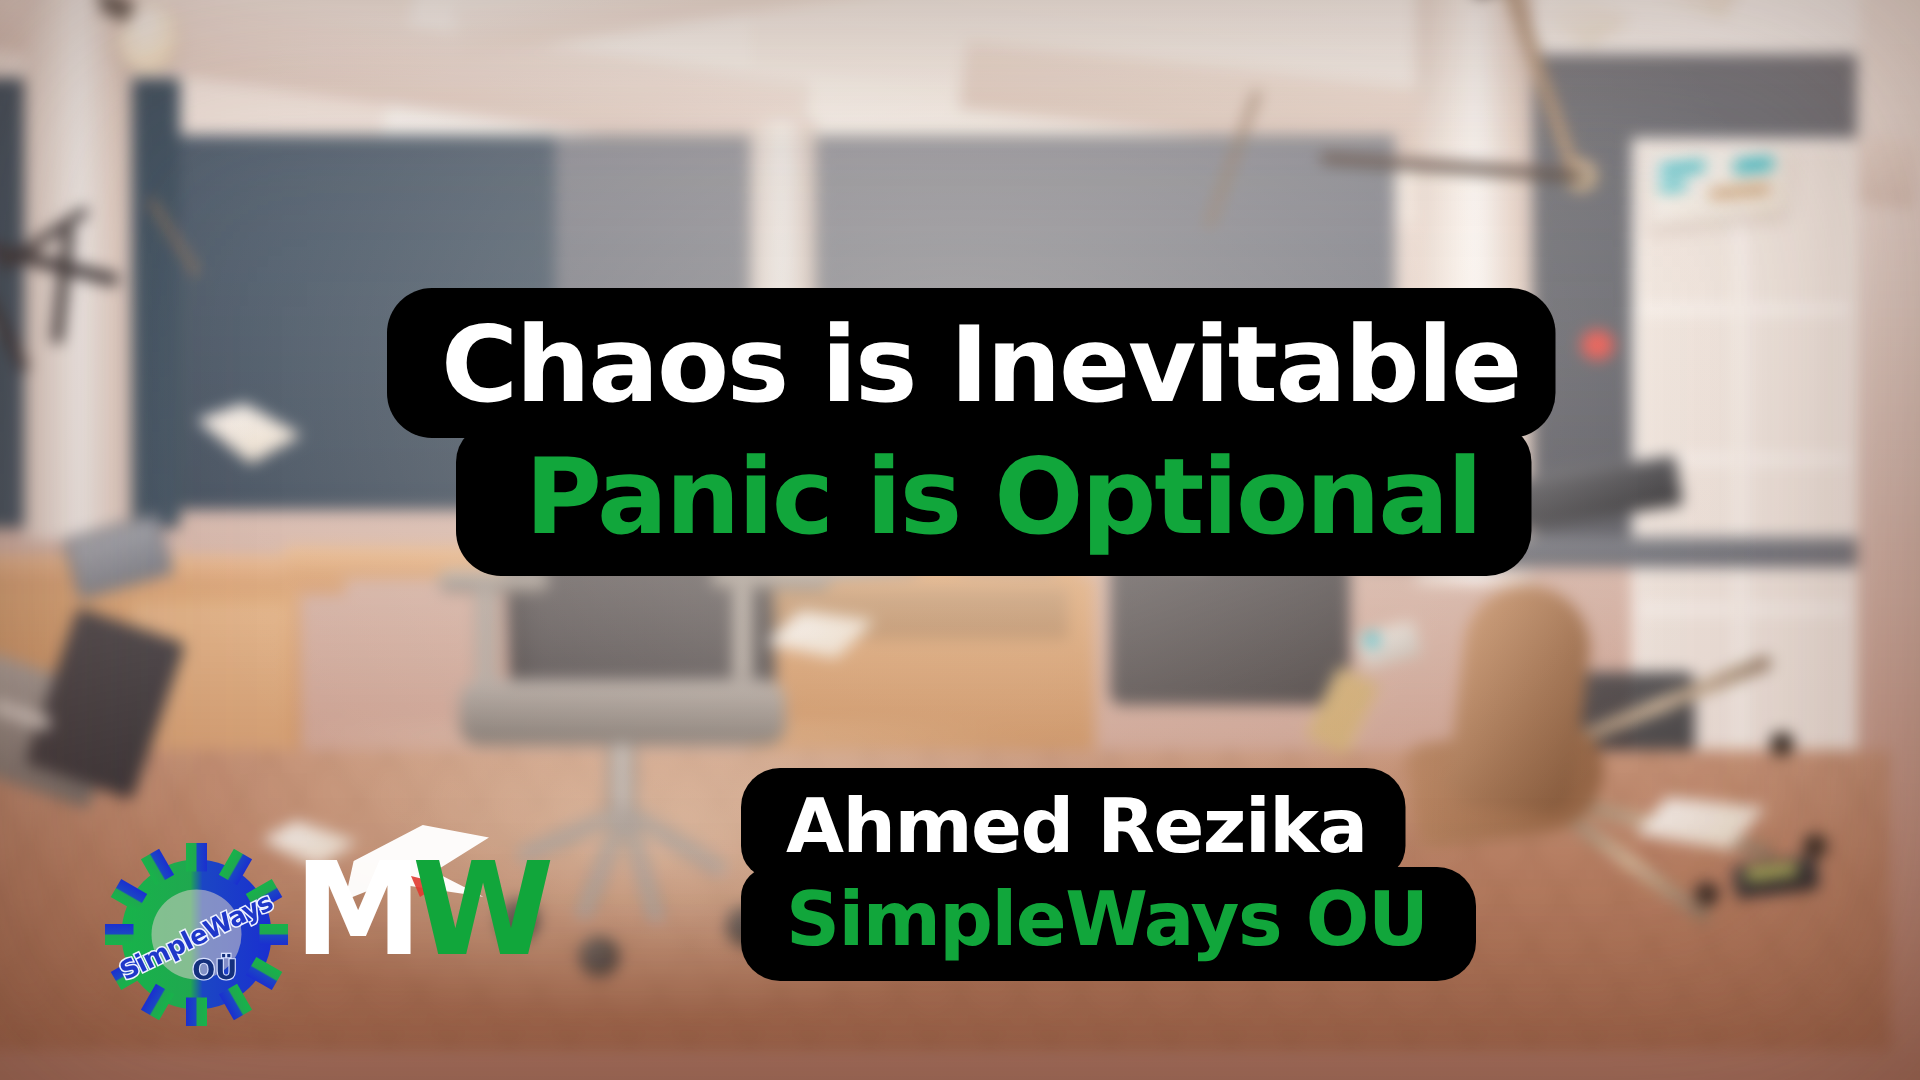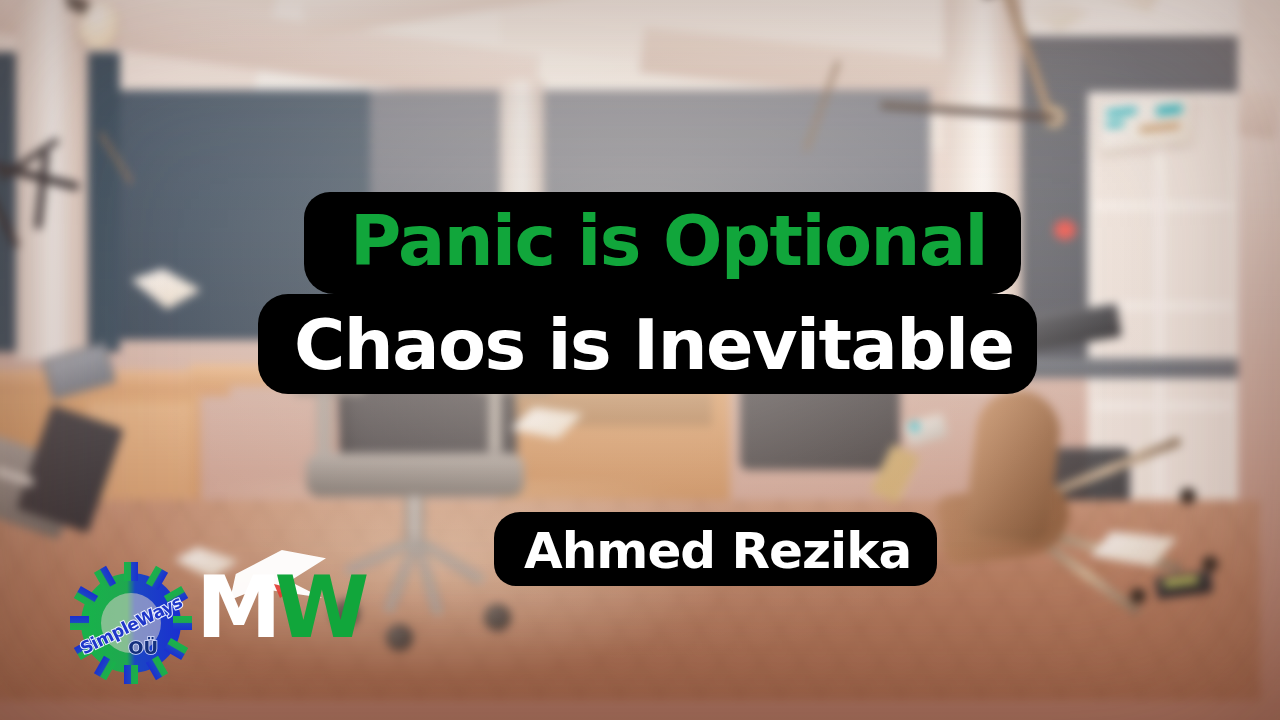--- a/index.html
+++ b/index.html
@@ -612,31 +612,34 @@
       <div class="bulb-cap"></div>
       <div class="bulb-cap2"></div>
       <div class="bulb"></div>
     </div>
 
     <div class="grade"></div>
     <div class="vignette"></div>
   </div>
 
   <div class="title-wrap">
+    <div class="tbox tbox-1">
+      <span class="t-line t-line-1">Chaos is Inevitable</span>
+    </div>
     <div class="tbox tbox-2">
       <span class="t-line t-line-2">Panic is Optional</span>
     </div>
-    <div class="tbox tbox-1">
-      <span class="t-line t-line-1">Chaos is Inevitable</span>
-    </div>
   </div>
 
   <div class="speaker-wrap">
     <div class="sbox sbox-1">
       <span class="s-line s-line-1">Ahmed Rezika</span>
+    </div>
+    <div class="sbox sbox-2">
+      <span class="s-line s-line-2">SimpleWays OU</span>
     </div>
   </div>
 
   <div class="logo-gear">
     <svg viewBox="0 0 122 122" width="122" height="122">
       <defs>
         <linearGradient id="gearGrad" x1="0" y1="0" x2="1" y2="0">
           <stop offset="0%" stop-color="#17b34a"></stop>
           <stop offset="46%" stop-color="#1fa84f"></stop>
           <stop offset="54%" stop-color="#1b46c4"></stop>

